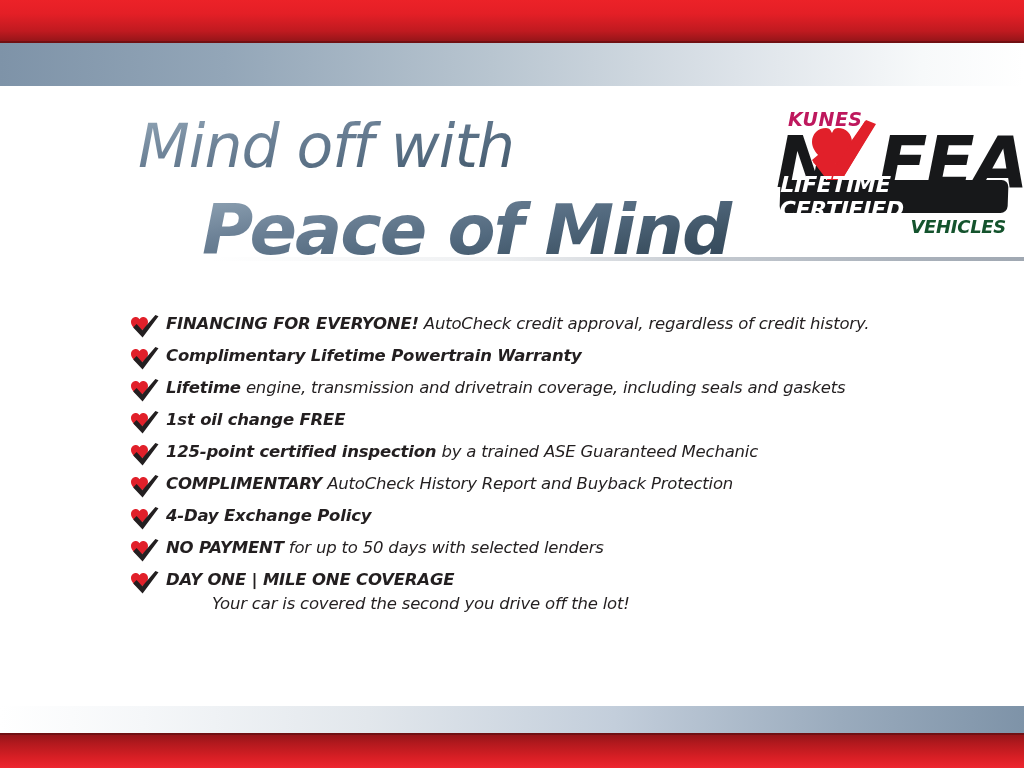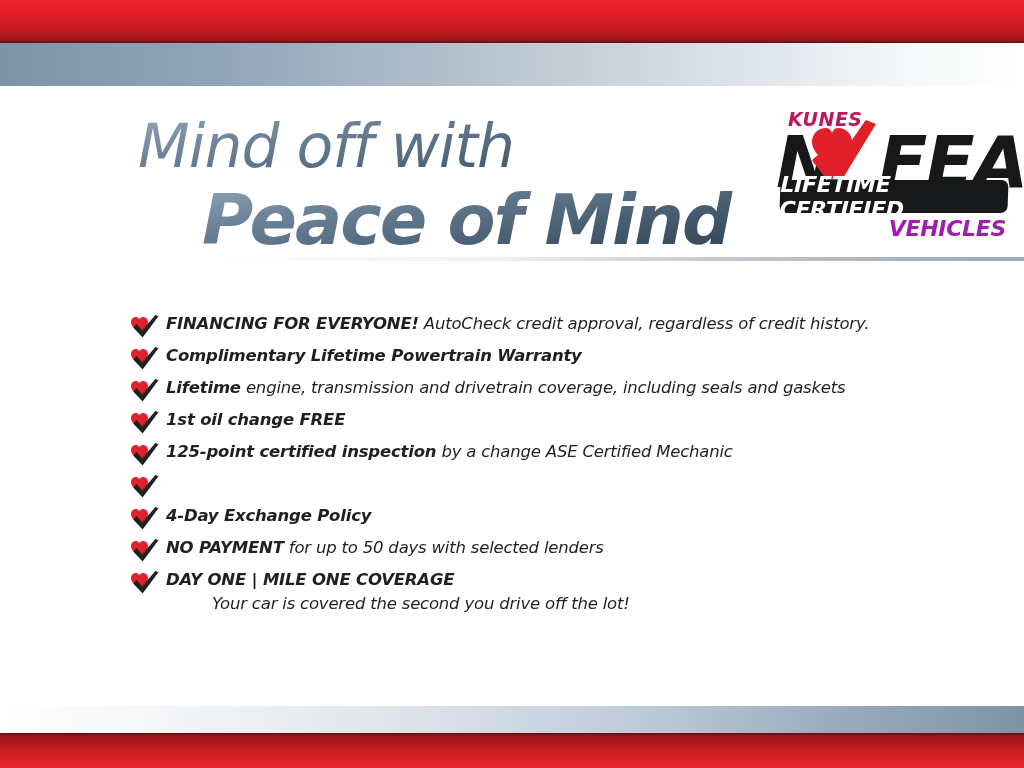--- a/index.html
+++ b/index.html
@@ -59,21 +59,21 @@
     background:linear-gradient(170deg, #8fa3b4 0%, #6d8297 26%, #51687d 56%, #3d5263 80%, #32465a 100%);
     -webkit-background-clip:text;
     background-clip:text;
     color:transparent;
     -webkit-text-fill-color:transparent;
     white-space:nowrap;
   }
   .headline-1 { font-size:60px; font-weight:400; }
   .headline-2 {
     font-size:70px; font-weight:700;
-    margin-top:11px; margin-left:64px;
+    margin-top:21px; margin-left:64px;
     letter-spacing:-2px;
   }
 
   
   .header-rule {
     position:absolute;
     left:210px; top:257px;
     width:814px; height:4px;
     background:linear-gradient(to right, rgba(190,196,203,0) 0%, rgba(190,196,203,.25) 35%, rgba(176,183,192,.75) 62%, rgba(166,174,184,.95) 85%, rgba(160,168,178,1) 100%);
   }
@@ -118,22 +118,22 @@
     display:flex; align-items:center; justify-content:center;
     font-family:"DejaVu Sans", sans-serif;
     font-style:italic; font-weight:700;
     font-size:22px; letter-spacing:-.3px;
     color:#ffffff;
   }
   .logo-vehicles {
     position:absolute; right:4px; top:108px;
     font-family:"DejaVu Sans", sans-serif;
     font-style:italic; font-weight:700;
-    font-size:22px; letter-spacing:-.3px;
-    color:#a21caf;
+    font-size:18px; letter-spacing:-.3px;
+    color:#14532d;
   }
 
   
   .features {
     position:absolute;
     left:130px; top:312px;
     width:800px;
   }
   .feature {
     position:relative;
@@ -239,28 +239,29 @@
         <path d="M28.5 1.2 L12.6 22.6 L3.2 12.4 L6.6 9 L12.3 15.2 L25.4 0 Z" fill="#231f20"></path>
       </svg>
       <div class="feature-text"><span class="b">1st oil change FREE</span><span></span></div>
     </div>
 
     <div class="feature">
       <svg class="feature-icon" viewBox="0 0 30 24">
         <path d="M6 2 C3 2 1 4.2 1 7.2 C1 11.4 6.5 15 9.5 17.2 C12.5 15 18 11.4 18 7.2 C18 4.2 16 2 13 2 C11.2 2 10.2 3.2 9.5 4.3 C8.8 3.2 7.8 2 6 2 Z" fill="#e1202a"></path>
         <path d="M28.5 1.2 L12.6 22.6 L3.2 12.4 L6.6 9 L12.3 15.2 L25.4 0 Z" fill="#231f20"></path>
       </svg>
-      <div class="feature-text"><span class="b">125-point certified inspection</span><span> by a change ASE Certified Mechanic</span></div>
-    </div>
-
-    <div class="feature">
-      <svg class="feature-icon" viewBox="0 0 30 24">
-        <path d="M6 2 C3 2 1 4.2 1 7.2 C1 11.4 6.5 15 9.5 17.2 C12.5 15 18 11.4 18 7.2 C18 4.2 16 2 13 2 C11.2 2 10.2 3.2 9.5 4.3 C8.8 3.2 7.8 2 6 2 Z" fill="#e1202a"></path>
-        <path d="M28.5 1.2 L12.6 22.6 L3.2 12.4 L6.6 9 L12.3 15.2 L25.4 0 Z" fill="#231f20"></path>
-      </svg>
+      <div class="feature-text"><span class="b">125-point certified inspection</span><span> by a trained ASE Guaranteed Mechanic</span></div>
+    </div>
+
+    <div class="feature">
+      <svg class="feature-icon" viewBox="0 0 30 24">
+        <path d="M6 2 C3 2 1 4.2 1 7.2 C1 11.4 6.5 15 9.5 17.2 C12.5 15 18 11.4 18 7.2 C18 4.2 16 2 13 2 C11.2 2 10.2 3.2 9.5 4.3 C8.8 3.2 7.8 2 6 2 Z" fill="#e1202a"></path>
+        <path d="M28.5 1.2 L12.6 22.6 L3.2 12.4 L6.6 9 L12.3 15.2 L25.4 0 Z" fill="#231f20"></path>
+      </svg>
+      <div class="feature-text"><span class="b">COMPLIMENTARY</span><span> AutoCheck History Report and Buyback Protection</span></div>
     </div>
 
     <div class="feature">
       <svg class="feature-icon" viewBox="0 0 30 24">
         <path d="M6 2 C3 2 1 4.2 1 7.2 C1 11.4 6.5 15 9.5 17.2 C12.5 15 18 11.4 18 7.2 C18 4.2 16 2 13 2 C11.2 2 10.2 3.2 9.5 4.3 C8.8 3.2 7.8 2 6 2 Z" fill="#e1202a"></path>
         <path d="M28.5 1.2 L12.6 22.6 L3.2 12.4 L6.6 9 L12.3 15.2 L25.4 0 Z" fill="#231f20"></path>
       </svg>
       <div class="feature-text"><span class="b">4-Day Exchange Policy</span><span></span></div>
     </div>
 

